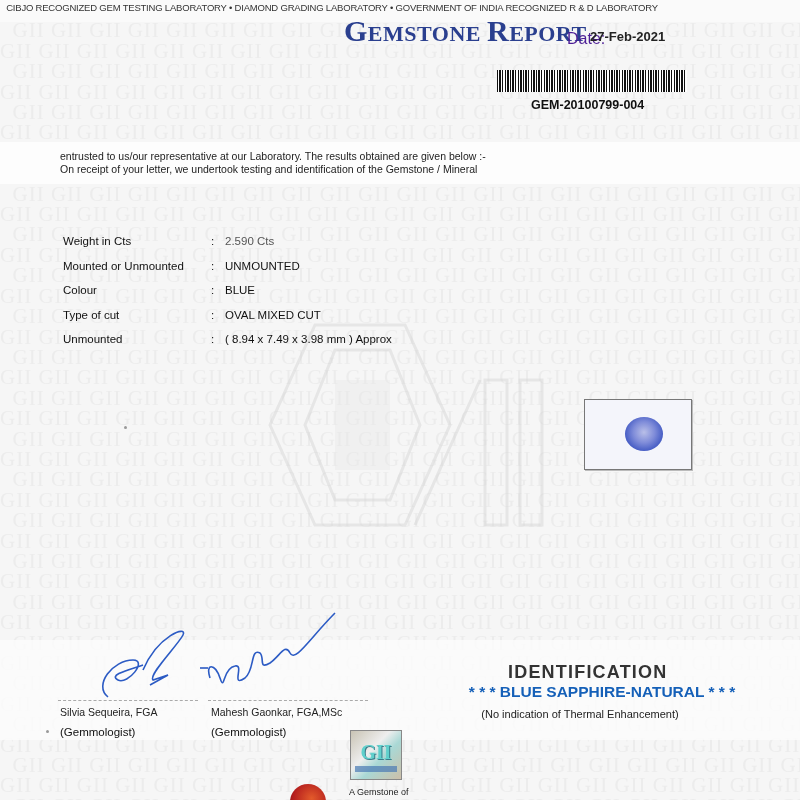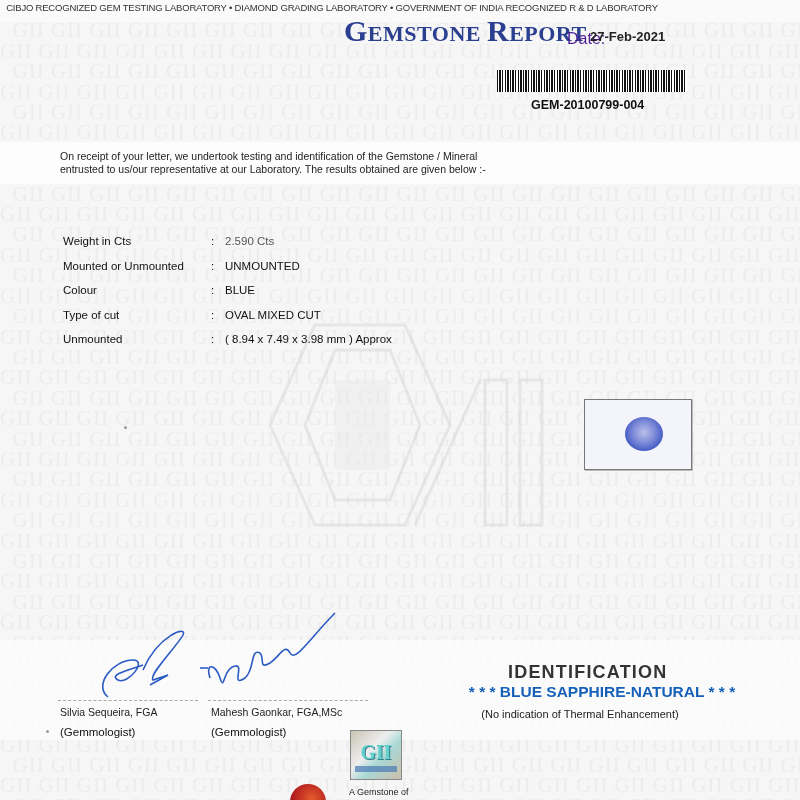--- a/index.html
+++ b/index.html
@@ -158,22 +158,22 @@
   <span class="cap">G</span><span>EMSTONE</span>
   <span class="cap">R</span><span>EPORT</span>
 </div>
 <div class="date-label">Date:</div>
 <div class="date-value">27-Feb-2021</div>
 
 <div class="barcode"></div>
 <div class="report-no">GEM-20100799-004</div>
 
 <div class="intro">
+  <div>entrusted to us/our representative at our Laboratory. The results obtained are given below :-</div>
   <div>On receipt of your letter, we undertook testing and identification of the Gemstone / Mineral</div>
-  <div>entrusted to us/our representative at our Laboratory. The results obtained are given below :-</div>
 </div>
 
 <div class="spec-table">
   <div class="spec-row">
     <span class="k">Weight in Cts</span>
     <span class="c">:</span>
     <span class="v light">2.590 Cts</span>
   </div>
   <div class="spec-row">
     <span class="k">Mounted or Unmounted</span>

